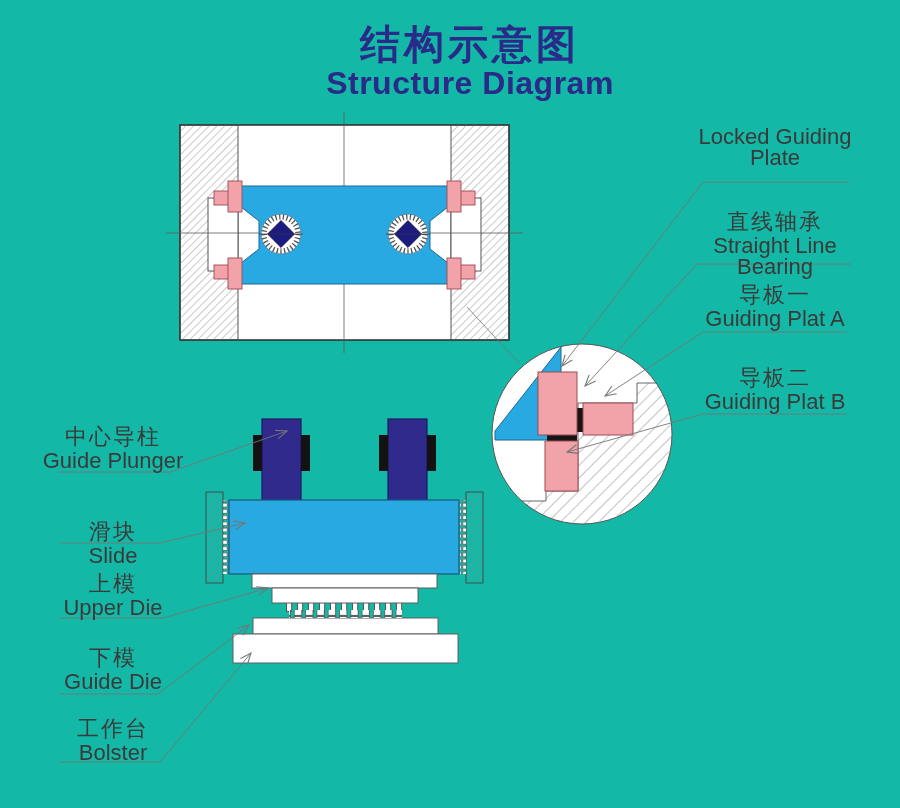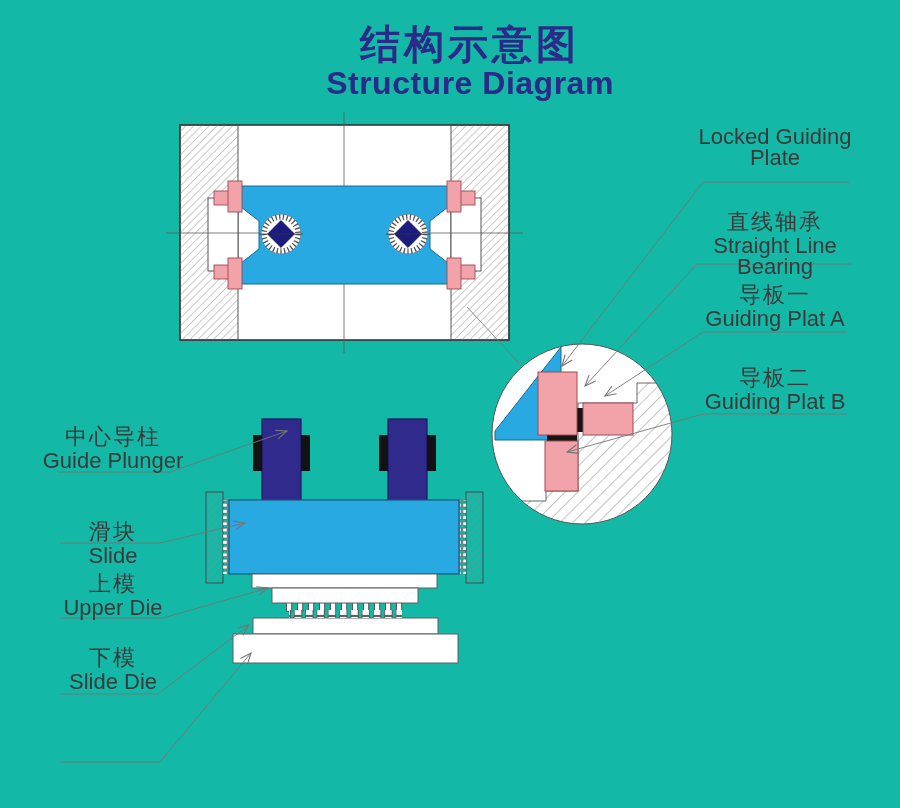--- a/index.html
+++ b/index.html
@@ -171,16 +171,20 @@
   <div class="lab lab-left" id="lab-l2">
     <div class="zh">滑块</div>
     <div class="en">Slide</div>
   </div>
   <div class="lab lab-left" id="lab-l3">
     <div class="zh">上模</div>
     <div class="en">Upper Die</div>
   </div>
   <div class="lab lab-left" id="lab-l4">
     <div class="zh">下模</div>
-    <div class="en">Slide Die</div>
+    <div class="en">Guide Die</div>
+  </div>
+  <div class="lab lab-left" id="lab-l5">
+    <div class="zh">工作台</div>
+    <div class="en">Bolster</div>
   </div>
 
 </div>
 
 </body></html>

